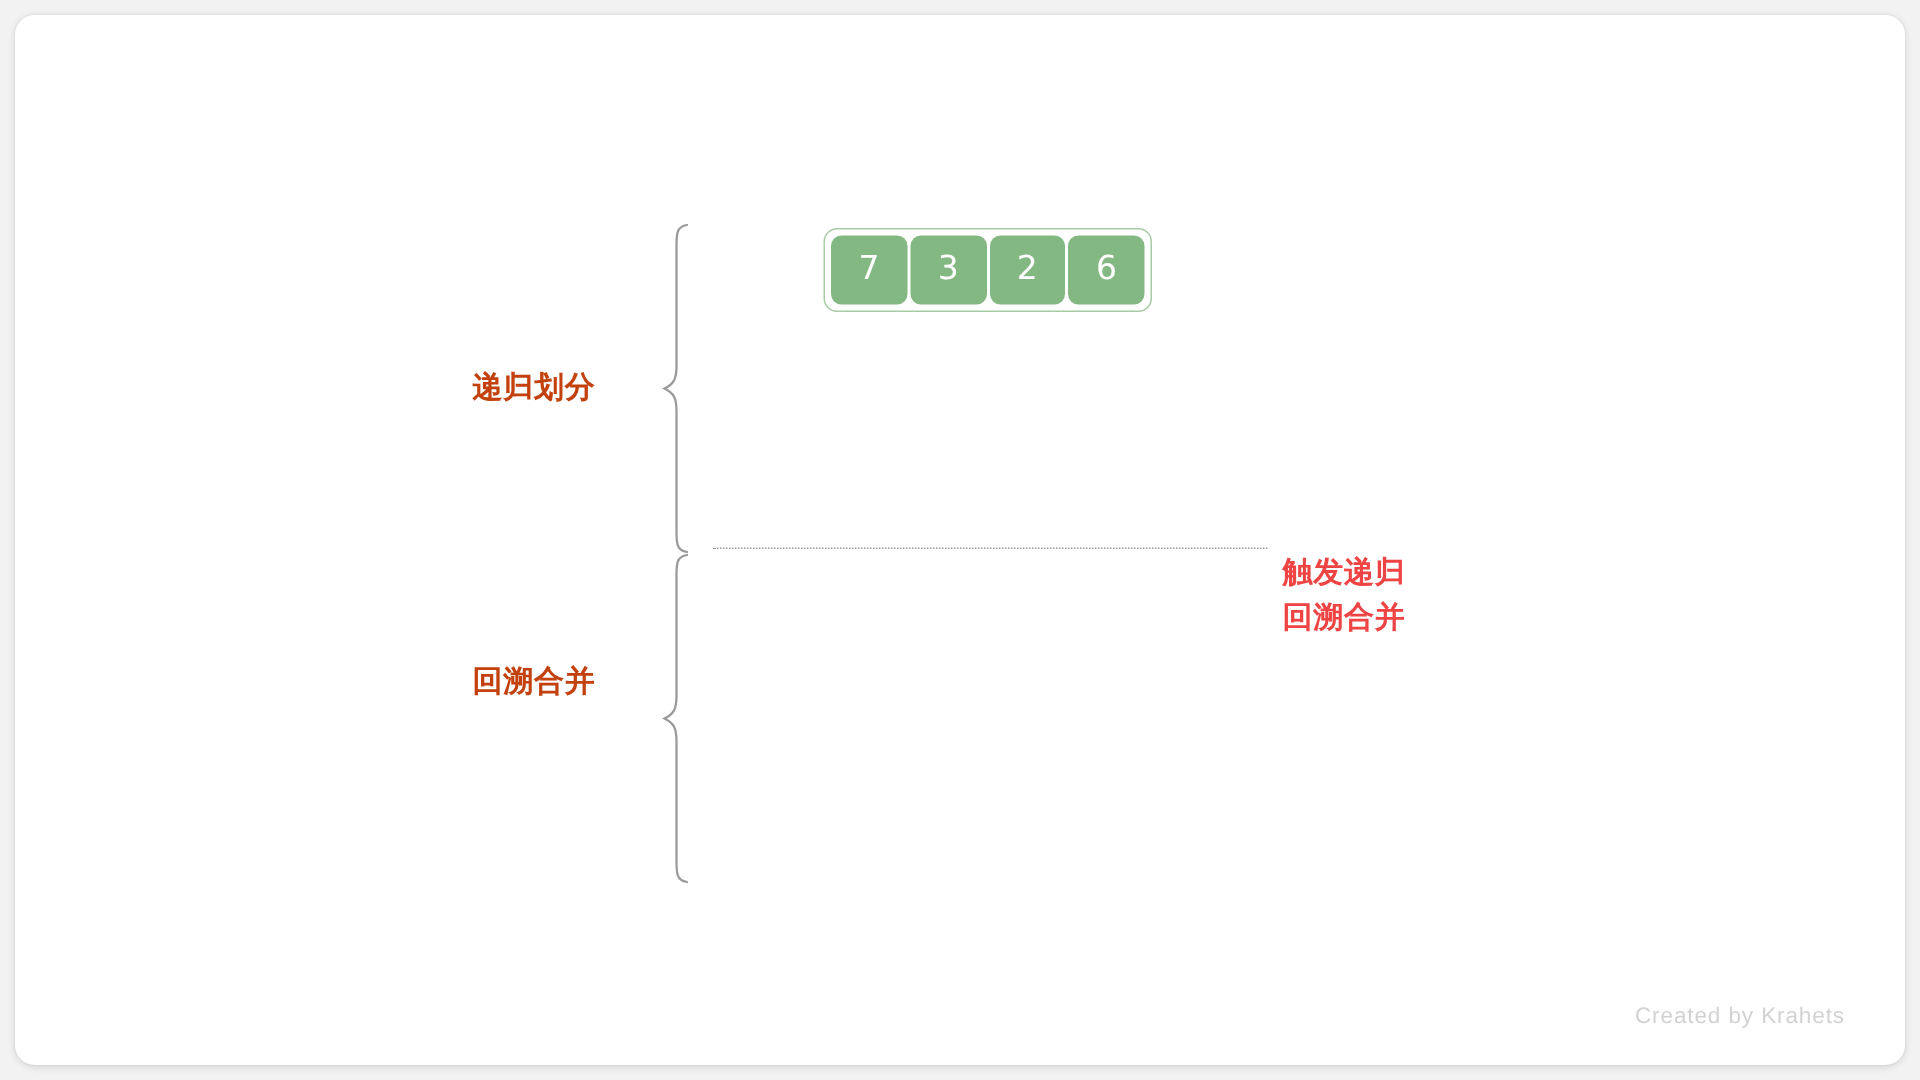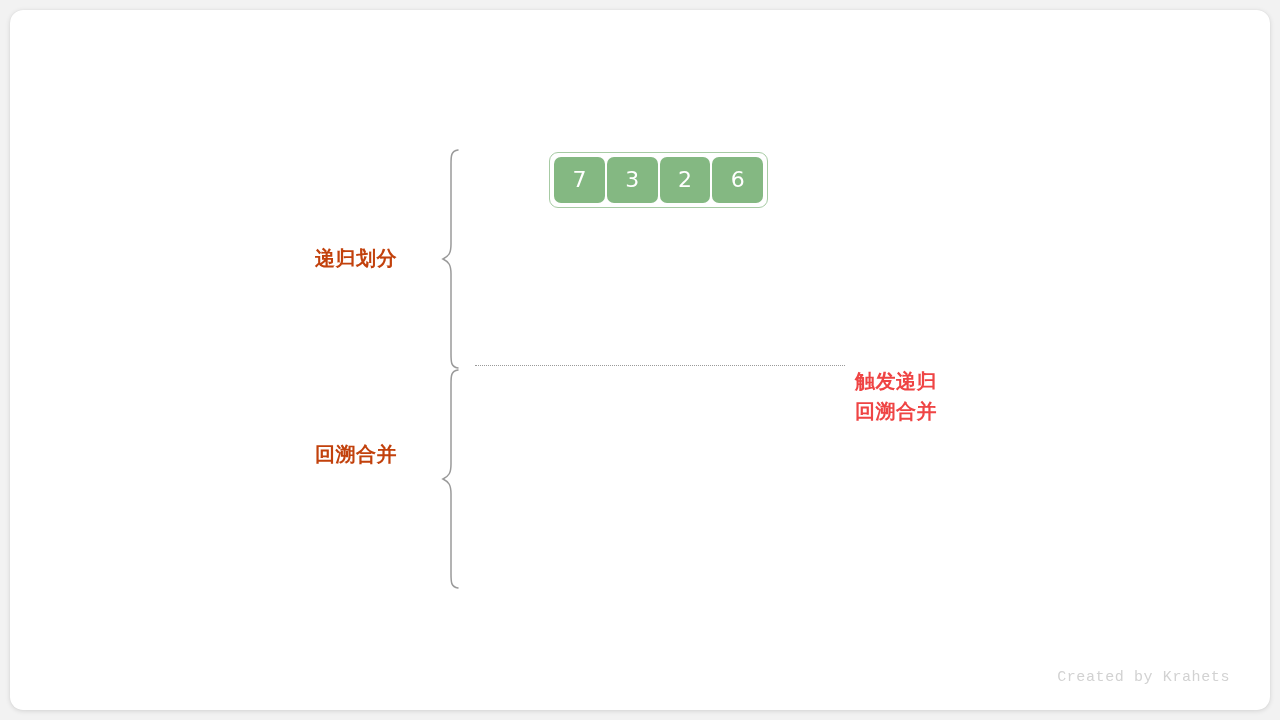--- a/index.html
+++ b/index.html
@@ -116,21 +116,21 @@
     white-space: nowrap;
     font-family: "DejaVu Sans", "Liberation Sans", sans-serif;
     margin-top: 24px;
   }
 
   
   #watermark {
     position: absolute;
     right: 40px;
     bottom: 24px;
-    font-family: Liberation Mono, monospace;
+    font-family: Liberation Sans, sans-serif;
     font-size: 15px;
     color: #d2d2d2;
     letter-spacing: 0.6px;
     white-space: nowrap;
   }
 </style>
 </head>
 <body>
 
 <div id="canvas">

